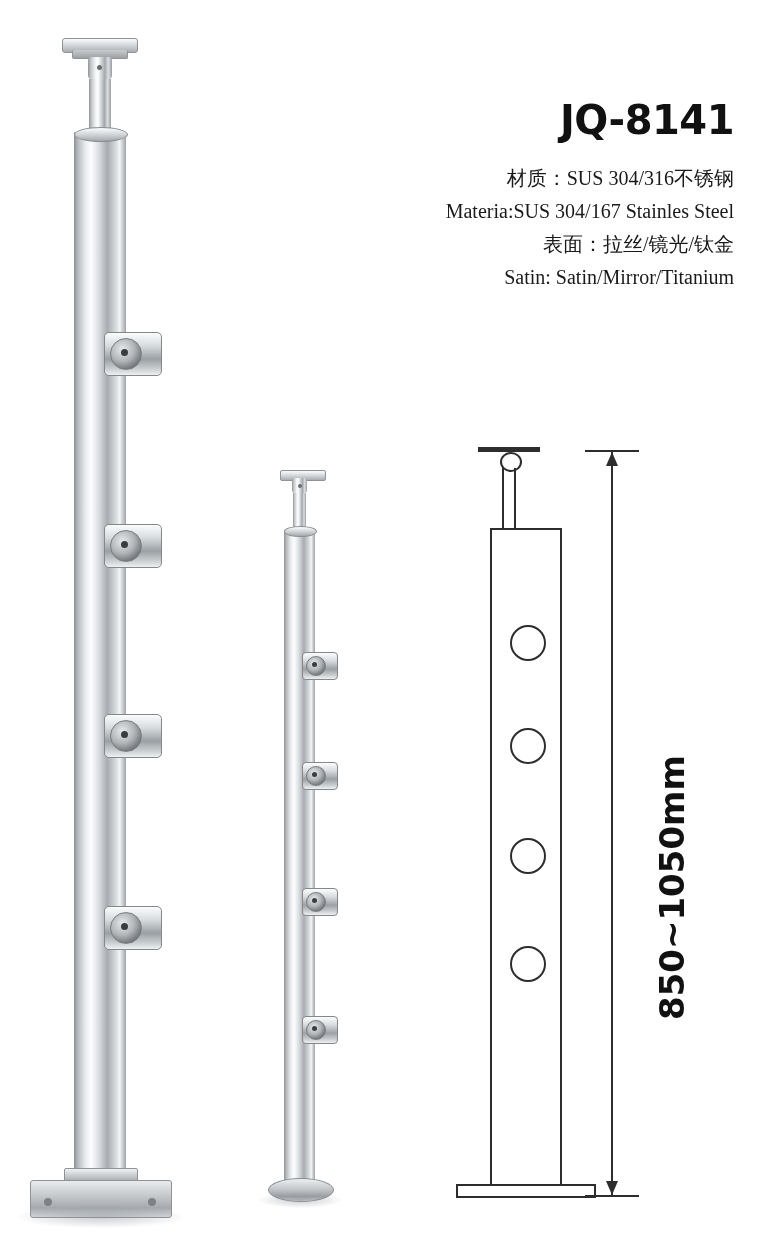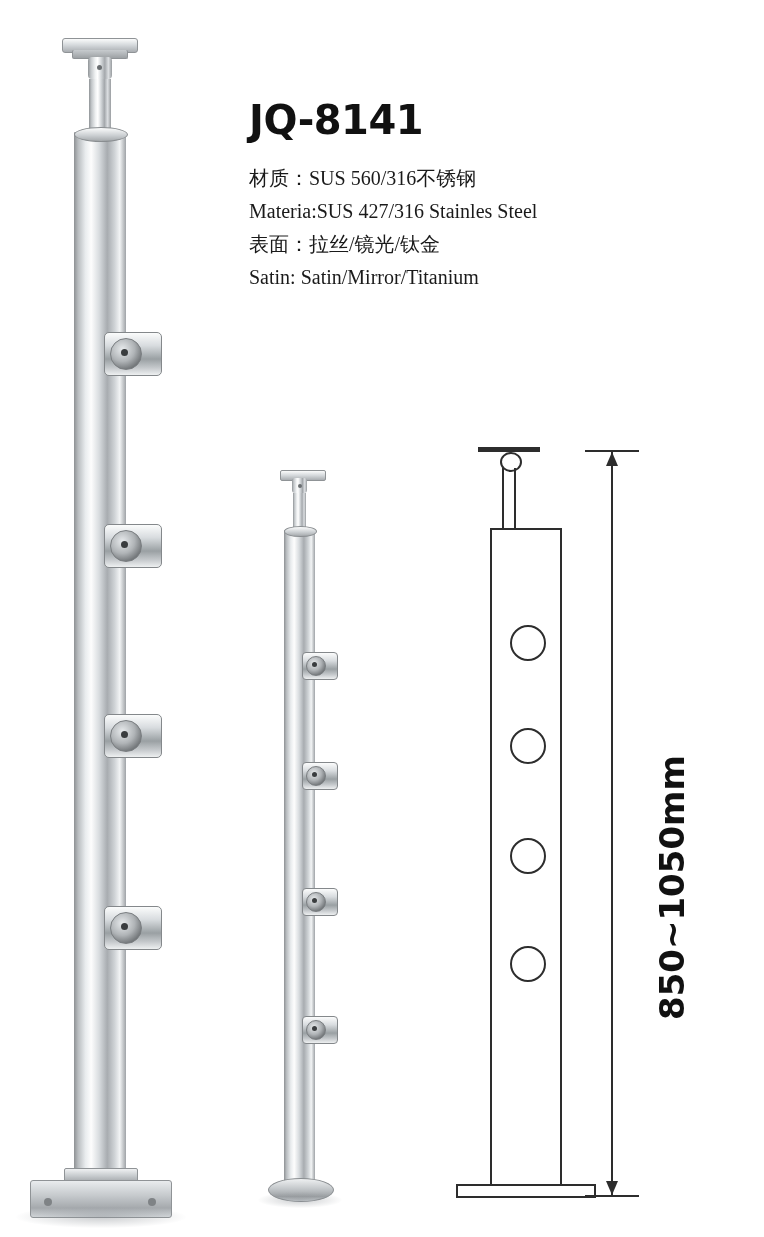--- a/index.html
+++ b/index.html
@@ -12,23 +12,24 @@
     height: 1237px;
     position: relative;
     overflow: hidden;
     font-family: "Liberation Serif", serif;
     color: #111;
   }
 
   
   .spec-block {
     position: absolute;
-    left: 249px;
+    left: 234px;
     top: 100px;
     width: 500px;
+    text-align: right;
   }
   .product-title {
     font-family: "DejaVu Sans", sans-serif;
     font-weight: bold;
     font-size: 40px;
     letter-spacing: -0.5px;
     color: #111;
     margin: 0 0 22px 0;
     line-height: 1;
   }
@@ -136,22 +137,22 @@
     white-space: nowrap;
     transform-origin: 0 0;
     transform: rotate(-90deg);
   }
 </style>
 </head>
 <body>
 
 <div class="spec-block">
   <div class="product-title">JQ-8141</div>
-  <div class="spec-line">材质：SUS 560/316不锈钢</div>
-  <div class="spec-line">Materia:SUS 427/316 Stainles Steel</div>
+  <div class="spec-line">材质：SUS 304/316不锈钢</div>
+  <div class="spec-line">Materia:SUS 304/167 Stainles Steel</div>
   <div class="spec-line">表面：拉丝/镜光/钛金</div>
   <div class="spec-line">Satin: Satin/Mirror/Titanium</div>
 </div>
 
 <div class="post" style="left:0; top:0; width:230px; height:1237px;">
 
   <div class="plate" style="left:62px; top:38px; width:74px; height:13px;
               border-radius:3px;
               background:linear-gradient(to bottom,#fafbfb,#d6dadd 45%,#a9adb1 100%);"></div>
   <div class="plate" style="left:72px; top:50px; width:54px; height:8px; border-top:none;

